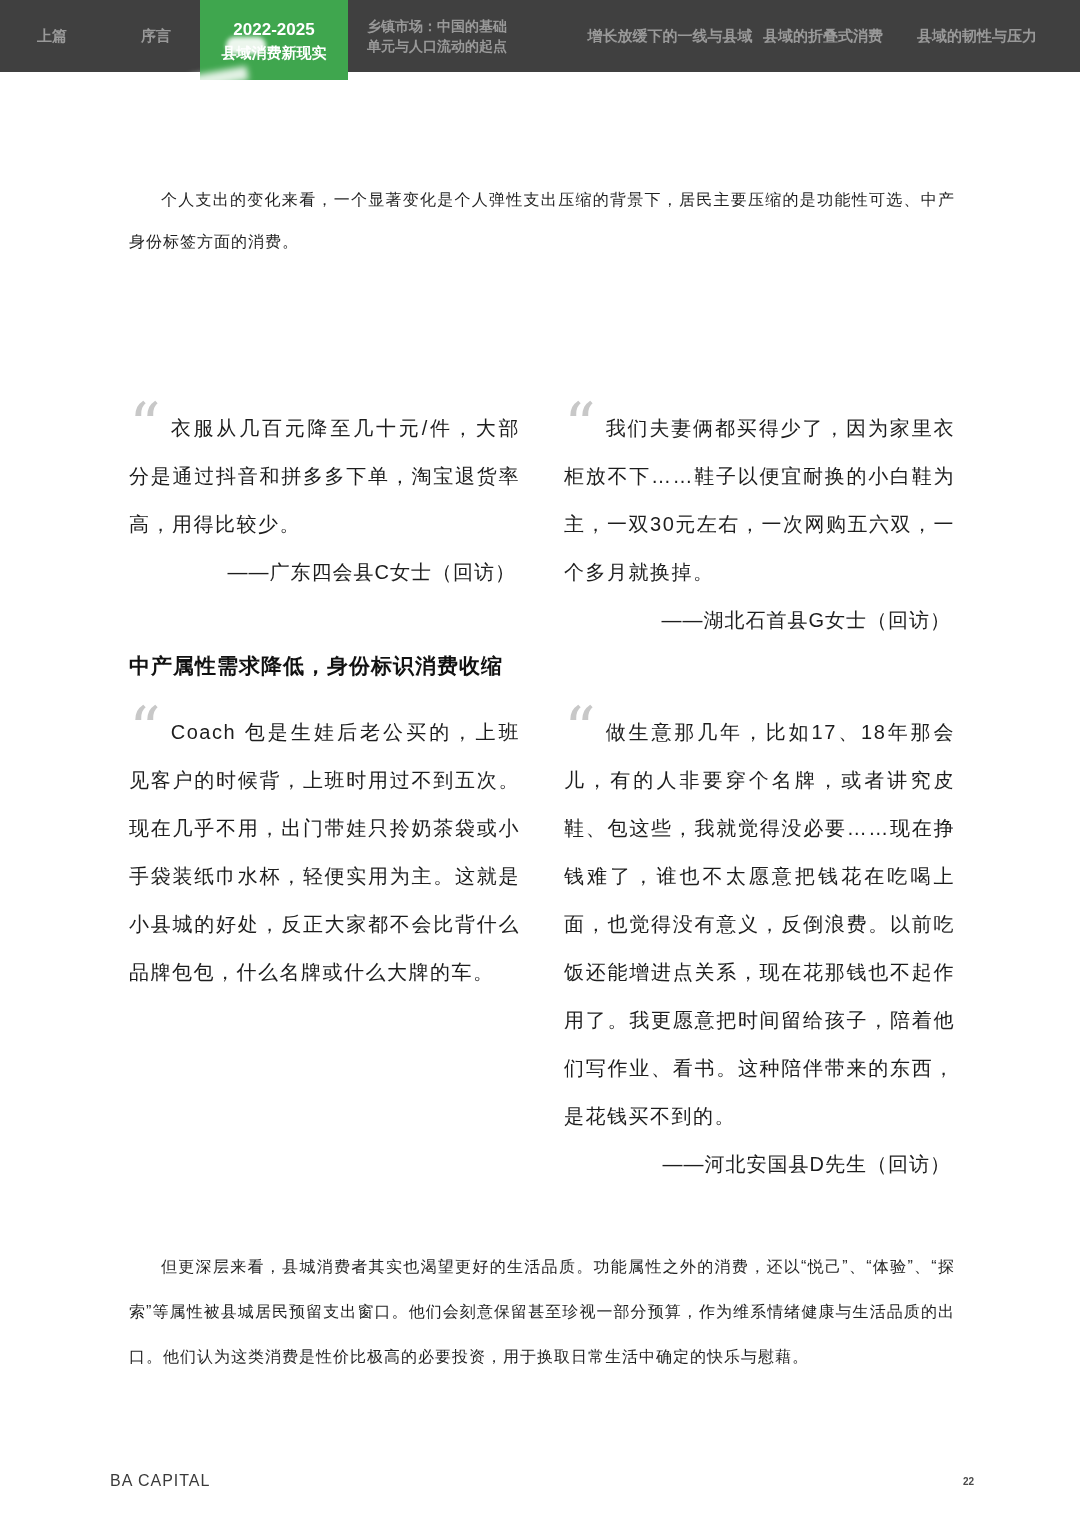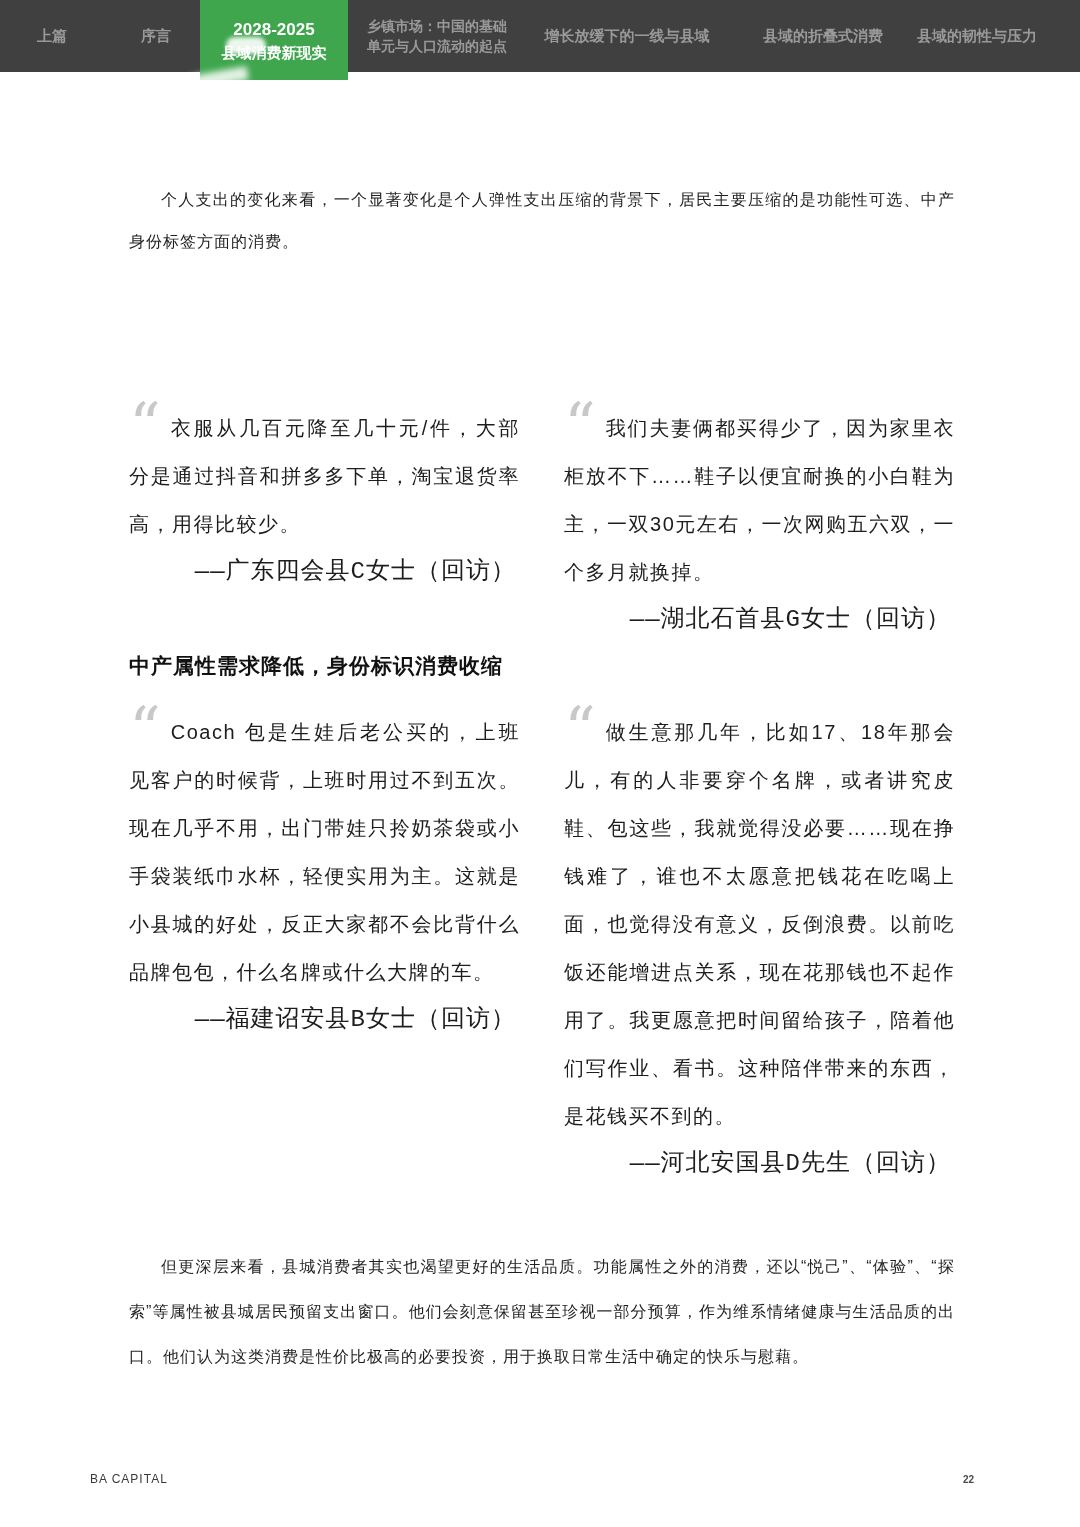--- a/index.html
+++ b/index.html
@@ -14,21 +14,21 @@
   .nav{position:absolute;top:0;left:0;width:1080px;height:72px;background:#404040;}
   .nav-tab{
     position:absolute;top:0;height:72px;display:flex;flex-direction:column;justify-content:center;
     color:#999999;font-size:15px;font-weight:600;text-align:center;line-height:20px;
     white-space:nowrap;cursor:default;
   }
   .nav-tab .tab-line{white-space:nowrap;}
   .tab-0{left:52px;transform:translateX(-50%);}
   .tab-1{left:156px;transform:translateX(-50%);}
   .tab-3{left:437px;transform:translateX(-50%);font-size:14px;}
-  .tab-4{left:627px;transform:translateX(-50%);}
+  .tab-4{left:670px;transform:translateX(-50%);}
   .tab-5{left:823px;transform:translateX(-50%);}
   .tab-6{left:977px;transform:translateX(-50%);}
   .nav-tab.active{
     left:200px;width:148px;height:80px;transform:none;
     background:#3fa64e;color:#ffffff;font-weight:700;z-index:2;
   }
   .nav-tab.active .tab-line-1{font-size:17px;line-height:24px;}
   .nav-tab.active .tab-line-2{font-size:15px;line-height:21px;}
   .smudge-a{position:absolute;left:26px;top:37px;width:40px;height:17px;background:#ffffff;
     opacity:.9;border-radius:9px;filter:blur(2px);}
@@ -59,46 +59,46 @@
     font-size:20px;line-height:48px;color:#1d1d1d;letter-spacing:1.5px;
     text-align:justify;
   }
   .quote-mark{
     float:left;
     font-family:"DejaVu Serif","Liberation Serif",serif;
     font-size:62px;line-height:44px;height:44px;
     color:#c8c8c8;letter-spacing:-2px;margin-right:12px;
   }
   .quote-attribution{
-    font-size:24px;line-height:48px;color:#1d1d1d;letter-spacing:1px;
-    text-align:right;padding-right:4px;font-family:Liberation Mono, monospace;
+    font-size:20px;line-height:48px;color:#1d1d1d;letter-spacing:1px;
+    text-align:right;padding-right:4px;
   }
 
   
   .footer{
     position:absolute;top:1472px;left:90px;width:884px;
     display:flex;justify-content:space-between;align-items:center;
   }
-  .footer-brand{font-size:12px;letter-spacing:1px;color:#3a3a3a;}
+  .footer-brand{font-size:16px;letter-spacing:1px;color:#3a3a3a;margin-left:20px;}
   .footer-page{font-size:10px;color:#4a4a4a;font-weight:bold;}
 </style>
 </head>
 <body>
 
 <div class="page">
 
   <div class="nav">
     <div class="nav-tab tab-0">
       <span class="tab-line">上篇</span>
     </div>
     <div class="nav-tab tab-1">
       <span class="tab-line">序言</span>
     </div>
     <div class="nav-tab active">
-      <span class="tab-line tab-line-1">2028-2025</span>
+      <span class="tab-line tab-line-1">2022-2025</span>
       <span class="tab-line tab-line-2">县域消费新现实</span>
       <span class="smudge-a"></span>
       <span class="smudge-b"></span>
     </div>
     <div class="nav-tab tab-3">
       <span class="tab-line">乡镇市场：中国的基础</span>
       <span class="tab-line">单元与人口流动的起点</span>
     </div>
     <div class="nav-tab tab-4">
       <span class="tab-line">增长放缓下的一线与县域</span>
@@ -127,21 +127,20 @@
       <div class="quote-attribution">——湖北石首县G女士（回访）</div>
     </div>
   </div>
 
   <h3 class="section-heading heading-2">中产属性需求降低，身份标识消费收缩</h3>
   <div class="quotes-row quotes-2">
     <div class="quote-col">
       <div class="quote-text">
         <span class="quote-mark">“</span><span>Coach 包是生娃后老公买的，上班见客户的时候背，上班时用过不到五次。现在几乎不用，出门带娃只拎奶茶袋或小手袋装纸巾水杯，轻便实用为主。这就是小县城的好处，反正大家都不会比背什么品牌包包，什么名牌或什么大牌的车。</span>
       </div>
-      <div class="quote-attribution">——福建诏安县B女士（回访）</div>
     </div>
     <div class="quote-col">
       <div class="quote-text">
         <span class="quote-mark">“</span><span>做生意那几年，比如17、18年那会儿，有的人非要穿个名牌，或者讲究皮鞋、包这些，我就觉得没必要……现在挣钱难了，谁也不太愿意把钱花在吃喝上面，也觉得没有意义，反倒浪费。以前吃饭还能增进点关系，现在花那钱也不起作用了。我更愿意把时间留给孩子，陪着他们写作业、看书。这种陪伴带来的东西，是花钱买不到的。</span>
       </div>
       <div class="quote-attribution">——河北安国县D先生（回访）</div>
     </div>
   </div>
 
   <p class="paragraph closing">但更深层来看，县城消费者其实也渴望更好的生活品质。功能属性之外的消费，还以“悦己”、“体验”、“探索”等属性被县城居民预留支出窗口。他们会刻意保留甚至珍视一部分预算，作为维系情绪健康与生活品质的出口。他们认为这类消费是性价比极高的必要投资，用于换取日常生活中确定的快乐与慰藉。</p>

